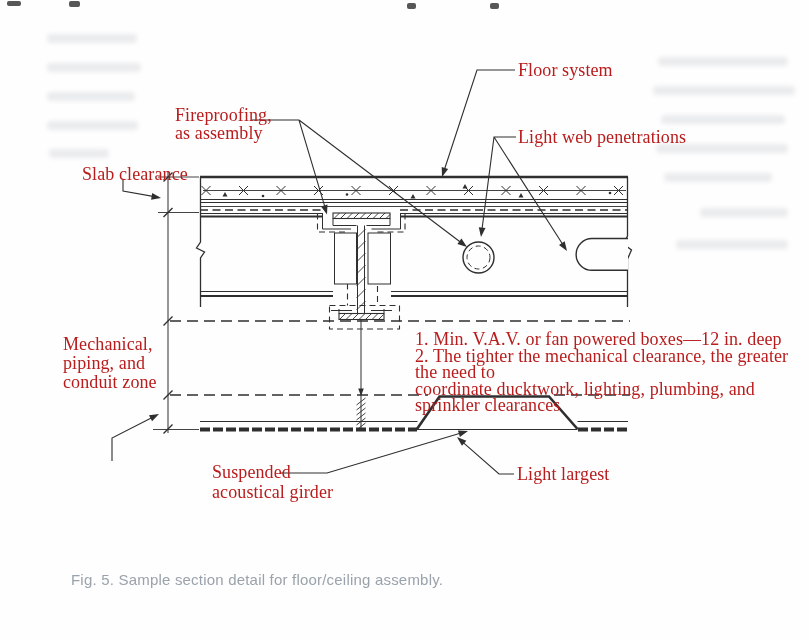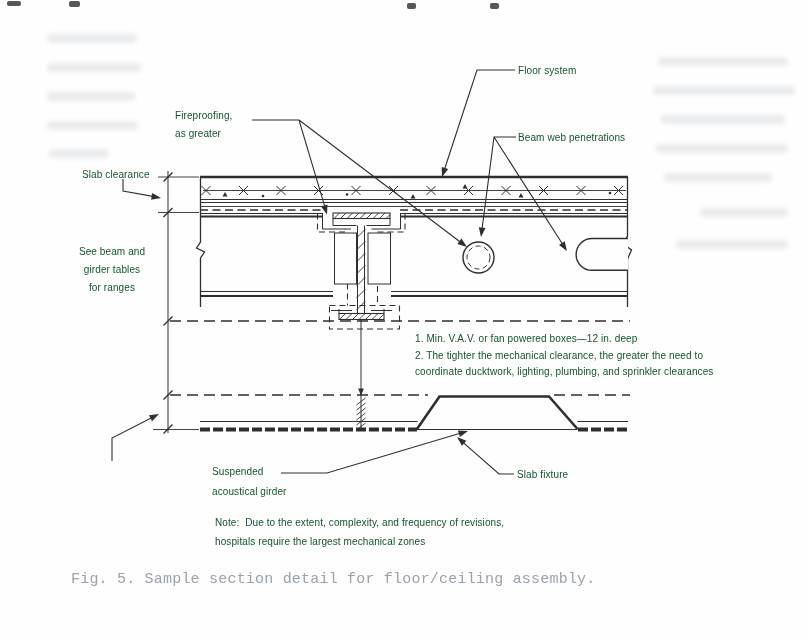--- a/index.html
+++ b/index.html
@@ -4,22 +4,22 @@
 <style>
   html,body{margin:0;padding:0;}
   body{
     width:809px;height:640px;position:relative;overflow:hidden;
     background:#fefefe;
     font-family:"Liberation Sans", sans-serif;
   }
   #stage{position:absolute;left:0;top:0;width:809px;height:640px;}
   svg.linework{position:absolute;left:0;top:0;}
   .lbl{
-    position:absolute;color:#14532d;font-size:10px;line-height:17px;
-    white-space:pre-line;letter-spacing:.1px;
+    position:absolute;color:#b91c1c;font-size:18px;line-height:17px;
+    white-space:pre-line;letter-spacing:.1px;font-family:Liberation Serif, serif;
   }
   .lbl.center{text-align:center;}
   .notes{line-height:16.5px;white-space:pre-wrap;margin-left:40px;}
   .bottom-note{line-height:18.5px;white-space:pre-wrap;}
   .caption{
     position:absolute;color:#9aa2ab;font-size:15px;line-height:19px;
     letter-spacing:.2px;white-space:pre;
   }
   .ghost{
     position:absolute;height:9px;border-radius:4px;background:#6b7280;
@@ -153,38 +153,36 @@
       <path d="M0,0 L-9.5,-3.4 L-9.5,3.4 Z" transform="translate(468,431) rotate(-17)" fill="#2f2f2f" stroke="none"></path>
 
       <path d="M514,474 H499 L459,438.8"></path>
       <path d="M0,0 L-9.5,-3.4 L-9.5,3.4 Z" transform="translate(457,437) rotate(-139)" fill="#2f2f2f" stroke="none"></path>
     </g>
   </svg>
 
   <div class="lbl" style="left:82px;top:166px;">Slab clearance</div>
 
   <div class="lbl" style="left:175px;top:107px;line-height:17.5px;">Fireproofing,
-as greater</div>
+as assembly</div>
 
   <div class="lbl" style="left:518px;top:62px;">Floor system</div>
 
-  <div class="lbl" style="left:518px;top:129px;">Beam web penetrations</div>
+  <div class="lbl" style="left:518px;top:129px;">Light web penetrations</div>
 
-  <div class="lbl center" style="left:52px;top:243px;width:120px;line-height:18px;">See beam and
-girder tables
-for ranges</div>
 
+  <div class="lbl" style="left:63px;top:335px;line-height:19px;">Mechanical,
+piping, and
+conduit zone</div>
 
 
   <div class="lbl" style="left:212px;top:462px;line-height:20px;">Suspended
 acoustical girder</div>
 
-  <div class="lbl" style="left:517px;top:466px;">Slab fixture</div>
+  <div class="lbl" style="left:517px;top:466px;">Light largest</div>
 
   <div class="lbl notes" style="left:375px;top:331px;width:400px;">1. Min. V.A.V. or fan powered boxes—12 in. deep
 2. The tighter the mechanical clearance, the greater the need to
 coordinate ducktwork, lighting, plumbing, and sprinkler clearances</div>
 
-  <div class="lbl bottom-note" style="left:215px;top:514px;width:400px;">Note:  Due to the extent, complexity, and frequency of revisions,
-hospitals require the largest mechanical zones</div>
 
-  <div class="caption" style="left:71px;top:570px;font-family:Liberation Mono, monospace;">Fig. 5. Sample section detail for floor/ceiling assembly.</div>
+  <div class="caption" style="left:71px;top:570px;">Fig. 5. Sample section detail for floor/ceiling assembly.</div>
 </div>
 
 </body></html>

